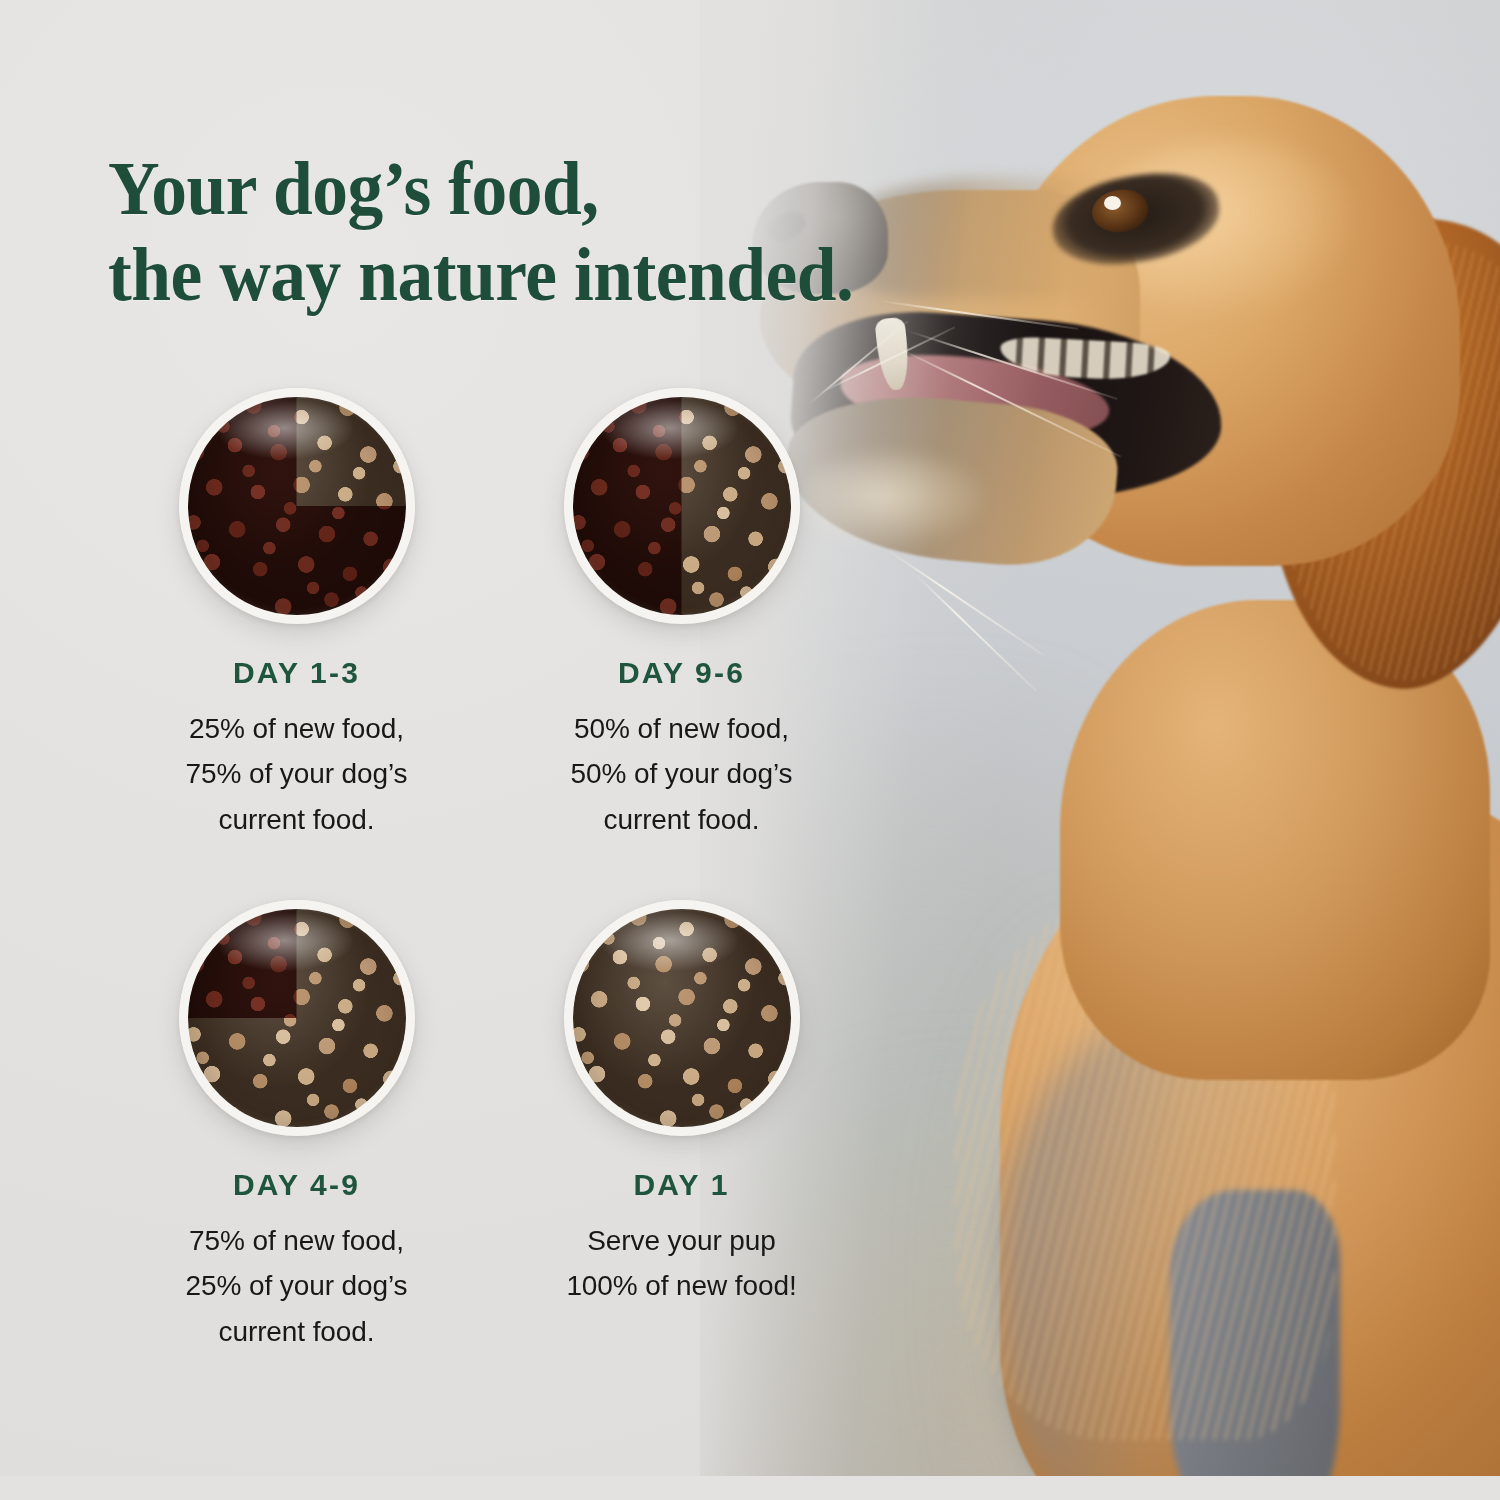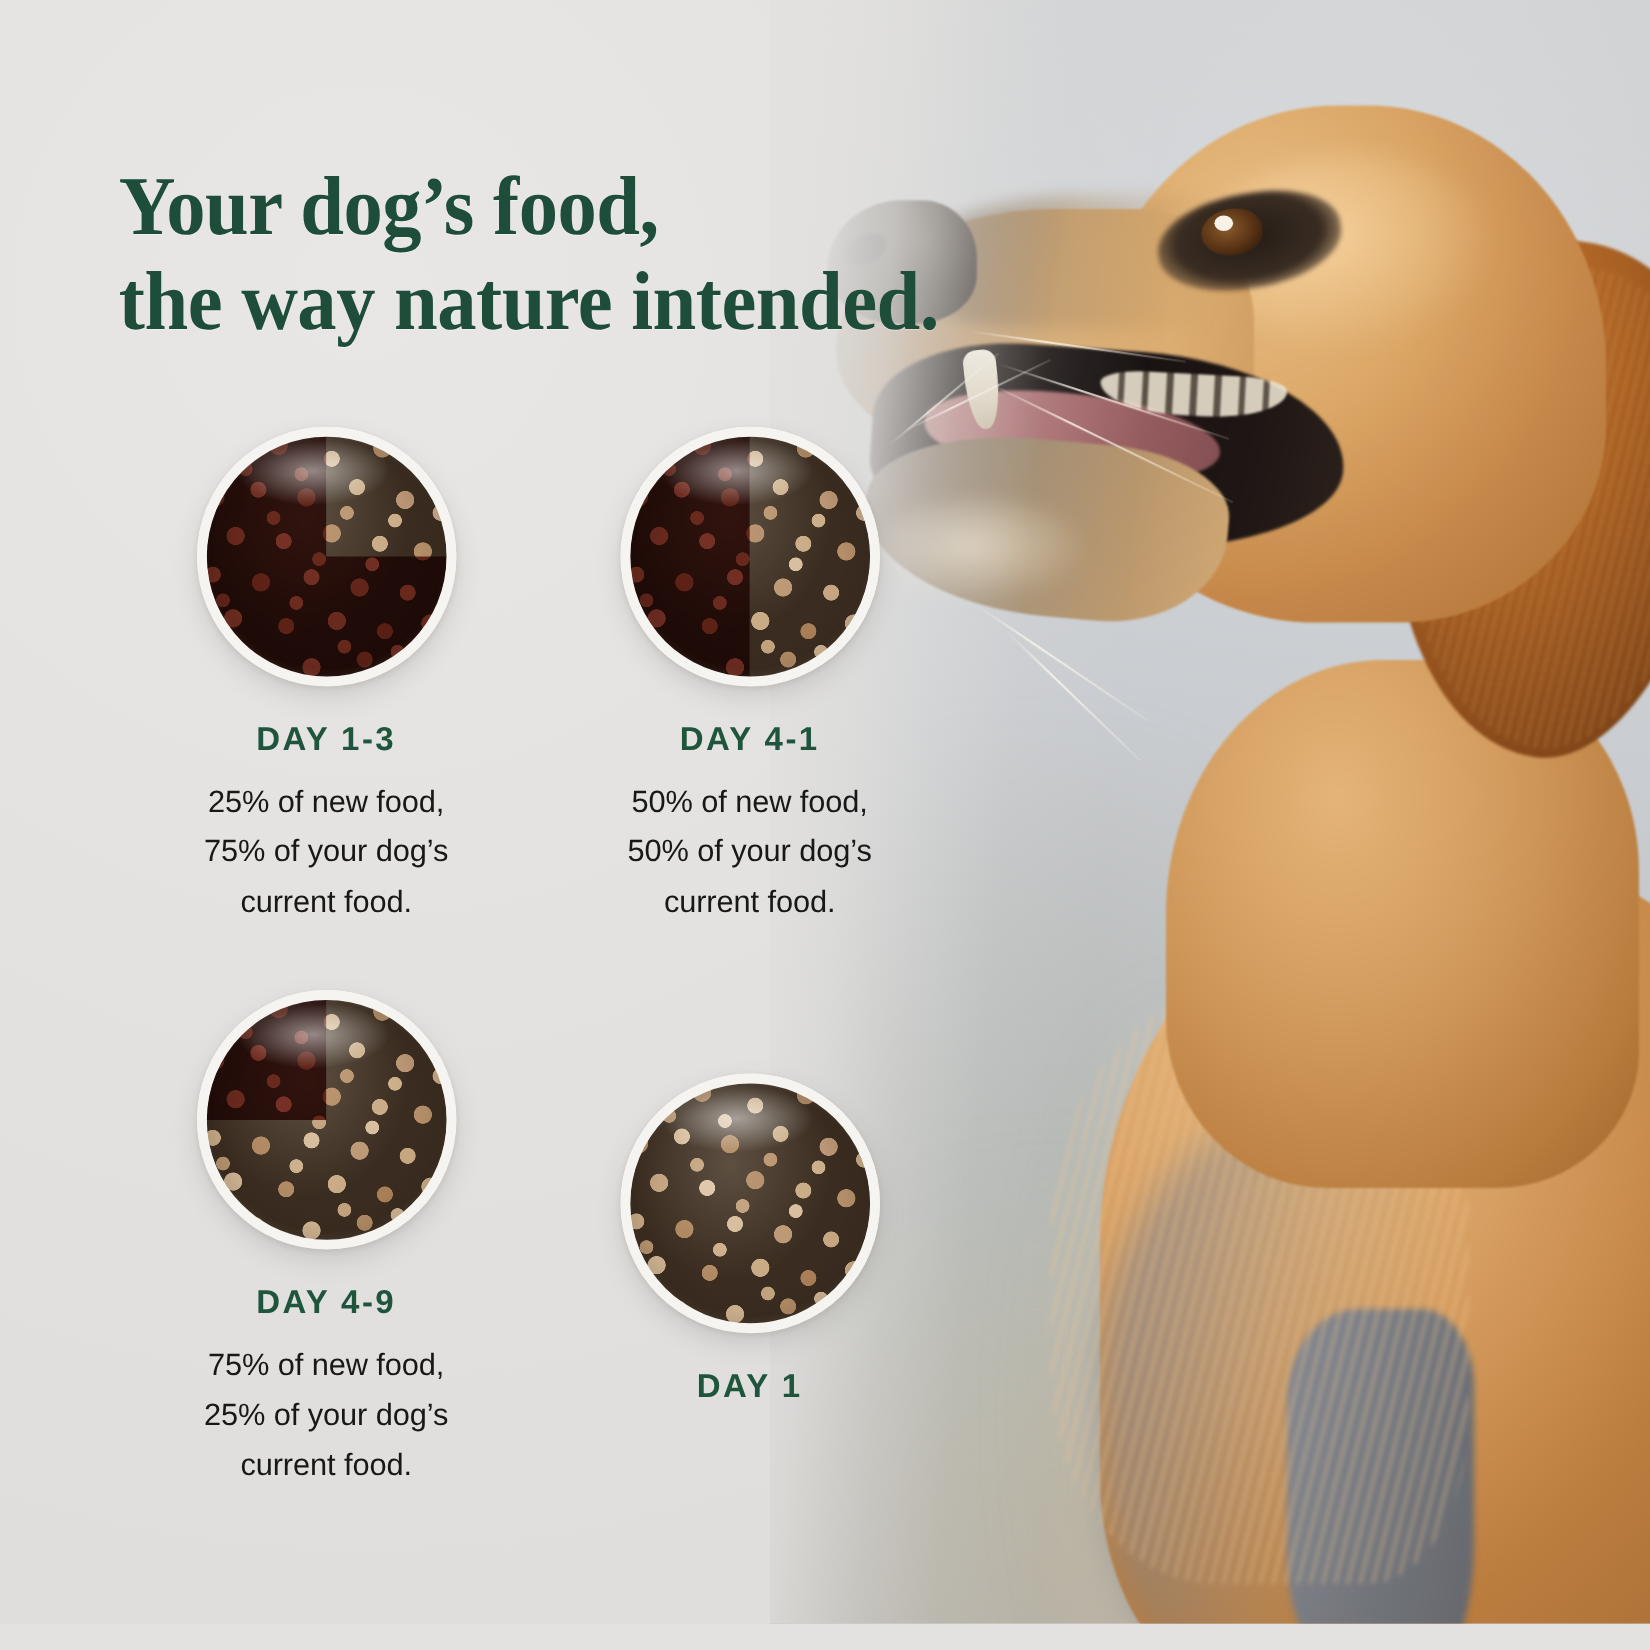--- a/index.html
+++ b/index.html
@@ -353,21 +353,20 @@
 
   
   .steps {
     position: absolute;
     left: 104px;
     top: 388px;
     width: 800px;
   }
   .steps-row {
     display: flex;
-    align-items: center;
   }
   .step {
     width: 385px;
     display: flex;
     flex-direction: column;
     align-items: center;
   }
 
   
   .bowl {
@@ -583,21 +582,21 @@
       <div class="step">
         <div class="bowl">
           <div class="bowl-inner">
             <div class="kibble"></div>
             <div class="kibble-shade"></div>
             <div class="overlay ov-50"></div>
           </div>
           <div class="bowl-rim"></div>
           <div class="bowl-hl"></div>
         </div>
-        <div class="step-title">DAY 4-1</div>
+        <div class="step-title">DAY 9-6</div>
         <div class="step-desc">50% of new food,
 50% of your dog’s
 current food.</div>
       </div>
 
     </div>
 
     <div class="row-gap"></div>
 
     <div class="steps-row">
@@ -622,19 +621,21 @@
         <div class="bowl">
           <div class="bowl-inner">
             <div class="kibble"></div>
             <div class="kibble-shade"></div>
 
           </div>
           <div class="bowl-rim"></div>
           <div class="bowl-hl"></div>
         </div>
         <div class="step-title">DAY 1</div>
+        <div class="step-desc">Serve your pup
+100% of new food!</div>
       </div>
 
     </div>
 
   </div>
 
 </div>
 
 </body></html>

